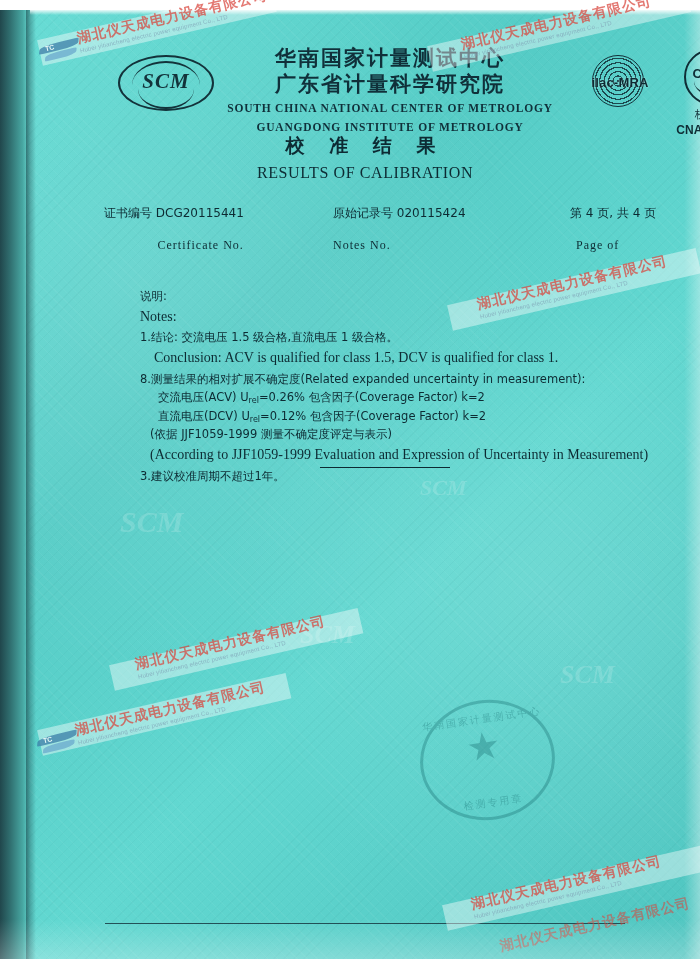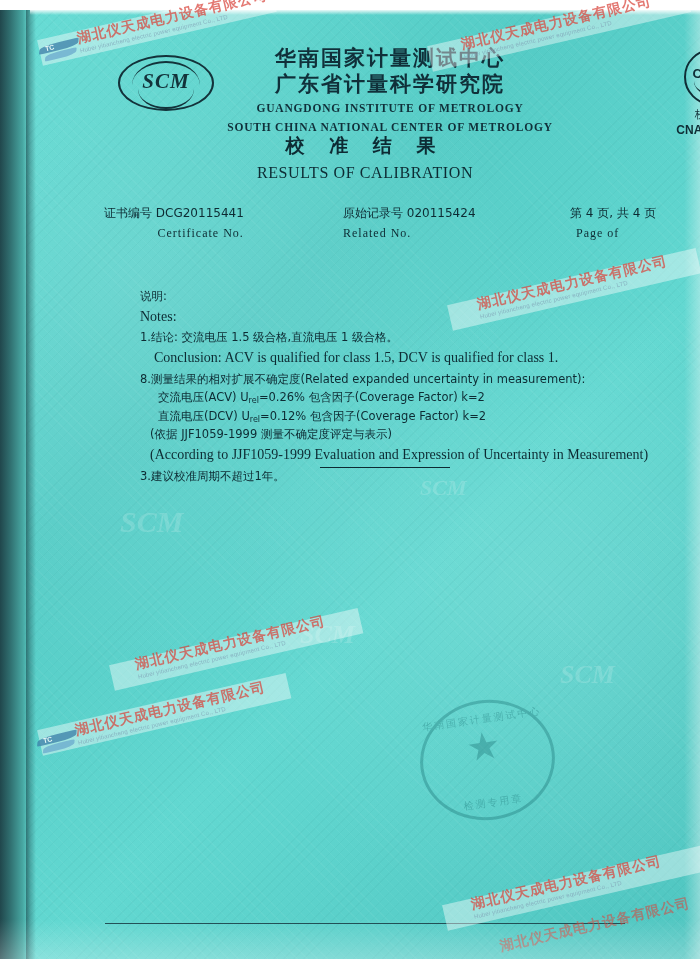--- a/index.html
+++ b/index.html
@@ -281,25 +281,25 @@
     font-family: "DejaVu Sans", sans-serif;
     font-size: 12px;
     color: #0d2b33;
     white-space: nowrap;
   }
   .meta-en {
     font-family: "Liberation Serif", serif;
     font-size: 12px;
     letter-spacing: 1px;
     color: #0d2b33;
-    margin-top: 4px;
+    margin-top: 16px;
     white-space: nowrap;
   }
   #meta-cert { left: 29px; text-align: right; }
-  #meta-record { left: 268px; }
+  #meta-record { left: 258px; }
   #meta-page { left: 495px; }
   #meta-page .meta-en { padding-left: 6px; }
 
   
   #notes {
     position: absolute;
     left: 110px;
     right: 40px;
     top: 272px;
     font-size: 11.5px;
@@ -492,24 +492,28 @@
       <div id="scm-logo">
         <div class="oval"></div>
         <div class="swoosh"></div>
         <div class="swoosh2"></div>
         <div class="scm-text">SCM</div>
       </div>
 
       <div id="title-block">
         <div class="cn-line1">华南国家计量测试中心</div>
         <div class="cn-line2">广东省计量科学研究院</div>
+        <div class="en-line">SOUTH CHINA NATIONAL CENTER OF METROLOGY</div>
         <div class="en-line">GUANGDONG INSTITUTE OF METROLOGY</div>
-        <div class="en-line">SOUTH CHINA NATIONAL CENTER OF METROLOGY</div>
       </div>
 
+      <div id="ilac">
+        <div class="rings"></div>
+        <div class="ilac-label">ilac-MRA</div>
+      </div>
 
       <div id="cnas">
         <div class="circle">
           <div class="cn-name">CNAS</div>
           <div class="swoop"></div>
         </div>
         <div class="cnas-cn">校 准</div>
         <div class="cnas-no">CNAS L0730</div>
       </div>
     </div>
@@ -519,21 +523,21 @@
       <div class="en">RESULTS OF CALIBRATION</div>
     </div>
 
     <div id="meta">
       <div class="meta-col" id="meta-cert">
         <div class="meta-cn">证书编号 DCG20115441</div>
         <div class="meta-en">Certificate No.</div>
       </div>
       <div class="meta-col" id="meta-record">
         <div class="meta-cn">原始记录号 020115424</div>
-        <div class="meta-en">Related  No.</div>
+        <div class="meta-en">Notes  No.</div>
       </div>
       <div class="meta-col" id="meta-page">
         <div class="meta-cn">第 4 页, 共 4 页</div>
         <div class="meta-en">Page    of</div>
       </div>
     </div>
 
     <div id="notes">
       <div class="row">说明:</div>
       <div class="row en">Notes:</div>

